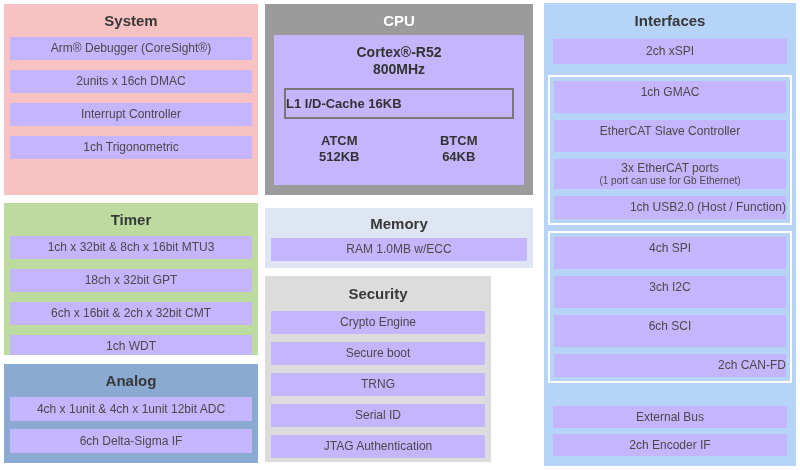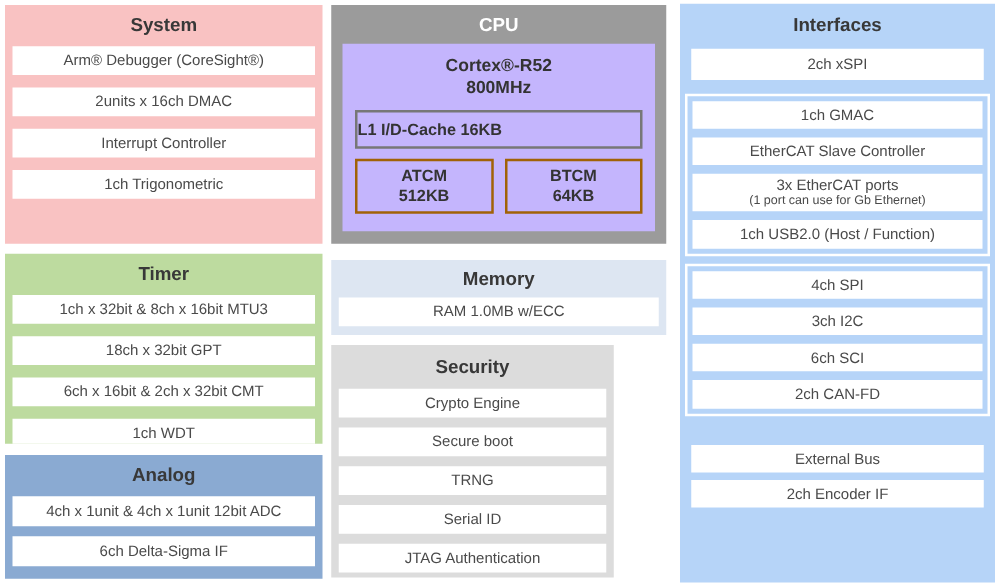--- a/index.html
+++ b/index.html
@@ -6,62 +6,62 @@
   #canvas{
     position:relative;width:800px;height:470px;background:#ffffff;
     font-family:"Liberation Sans",sans-serif;overflow:hidden;
   }
   .panel{position:absolute;box-sizing:border-box;overflow:hidden;}
   .panel-title{
     text-align:center;font-weight:bold;font-size:15px;color:#383838;
     padding-top:7px;margin-bottom:7px;line-height:19px;
   }
   .item{
-    background:#ffffff;height:23px;line-height:23px;text-align:center;
+    background:#c4b5fd;height:23px;line-height:23px;text-align:center;
     font-size:12px;color:#4a4a4a;margin:0 6px 10px;white-space:nowrap;overflow:hidden;
   }
   
   .panel-system   {left:4px;  top:4px;   width:254px;height:191px;background:#f9c2c2;}
   .panel-timer    {left:4px;  top:203px; width:254px;height:152px;background:#bddb9f;}
   .panel-analog   {left:4px;  top:364px; width:254px;height:99px; background:#8aaad2;}
   .panel-analog .item{margin-bottom:8px;height:24px;line-height:24px;}
   
   .panel-cpu      {left:265px;top:4px;   width:268px;height:191px;background:#9b9b9b;}
   .panel-cpu .panel-title{color:#ffffff;margin-bottom:5px;}
   .cpu-inner{background:#c4b5fd;margin:0 9px;height:150px;box-sizing:border-box;padding-top:9px;}
   .cpu-core{text-align:center;font-weight:bold;font-size:14px;line-height:17px;color:#333;}
   .cpu-cache{
     margin:10px 10px 0;border:2px solid #777;height:27px;line-height:27px;
     text-align:left;font-weight:bold;font-size:13px;color:#333;
   }
   .cpu-tcm-row{display:flex;gap:9px;margin:8px 10px 0;}
   .cpu-tcm{
-    flex:1;border:2px solid #a16207;height:40px;display:flex;flex-direction:column;
+    flex:1;border:2px solid #c4b5fd;height:40px;display:flex;flex-direction:column;
     justify-content:center;text-align:center;font-weight:bold;font-size:13px;
     line-height:16px;color:#333;
   }
   .panel-memory   {left:265px;top:208px; width:268px;height:60px; background:#dde6f2;}
   .panel-memory .panel-title{padding-top:6px;margin-bottom:5px;}
   .panel-security {left:265px;top:276px; width:226px;height:186px;background:#dcdcdc;}
   .panel-security .panel-title{padding-top:8px;margin-bottom:8px;}
   .panel-security .item{margin-bottom:8px;}
   
   .panel-interfaces{left:544px;top:3px;  width:252px;height:463px;background:#b6d4f8;}
   .panel-interfaces .panel-title{padding-top:8px;margin-bottom:9px;}
   .panel-interfaces > .item{margin:0 9px 11px;height:25px;line-height:25px;}
   .if-group{
     border:2px solid #ffffff;margin:0 4px 6px;padding:4px 0 0;
   }
-  .if-group .item{margin:0 4px 7px;height:22px;line-height:22px;}
+  .if-group .item{margin:0 4px 7px;height:32px;line-height:22px;}
   .if-group .item.multiline{
     height:30px;line-height:normal;display:flex;flex-direction:column;justify-content:center;
   }
   .if-group .item.multiline .l1{font-size:12px;line-height:13px;}
   .if-group .item.multiline .l2{font-size:10px;line-height:11px;}
-  .if-group .item.last{margin-bottom:4px;height:23px;line-height:23px;}
+  .if-group .item.last{margin-bottom:4px;height:23px;line-height:23px;text-align:right;}
   .if-gap{height:17px;}
   .panel-interfaces .bottom-item{margin:0 9px 6px;height:22px;line-height:22px;}
 </style>
 </head>
 <body>
 
 <div id="canvas">
 
   <div class="panel panel-system">
     <div class="panel-title">System</div>

